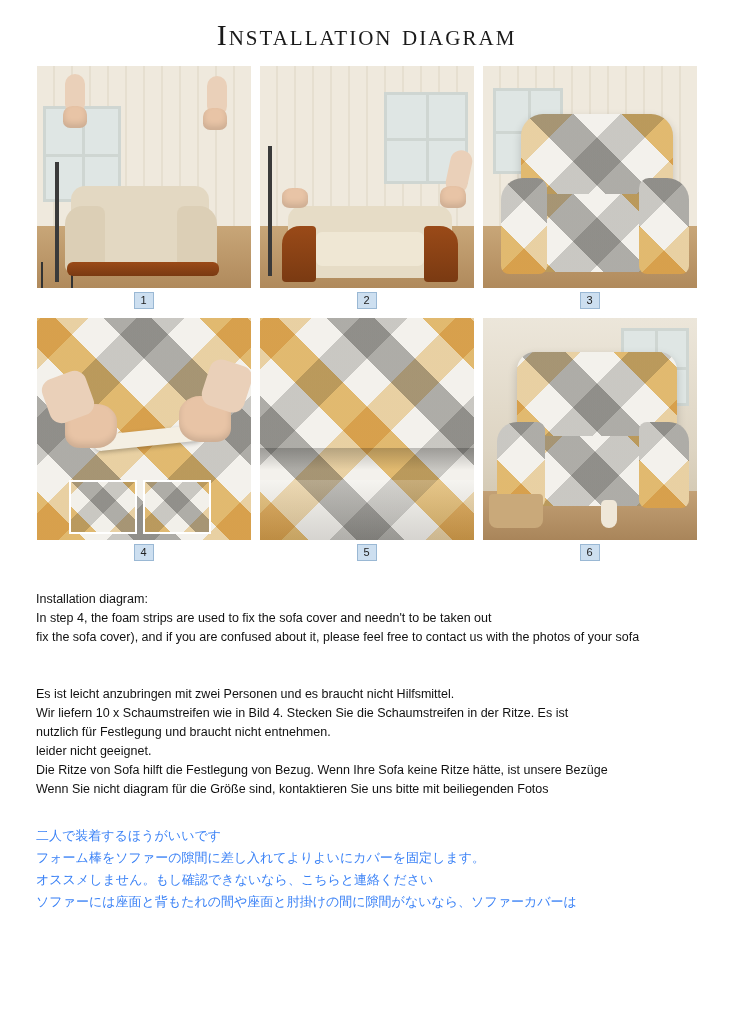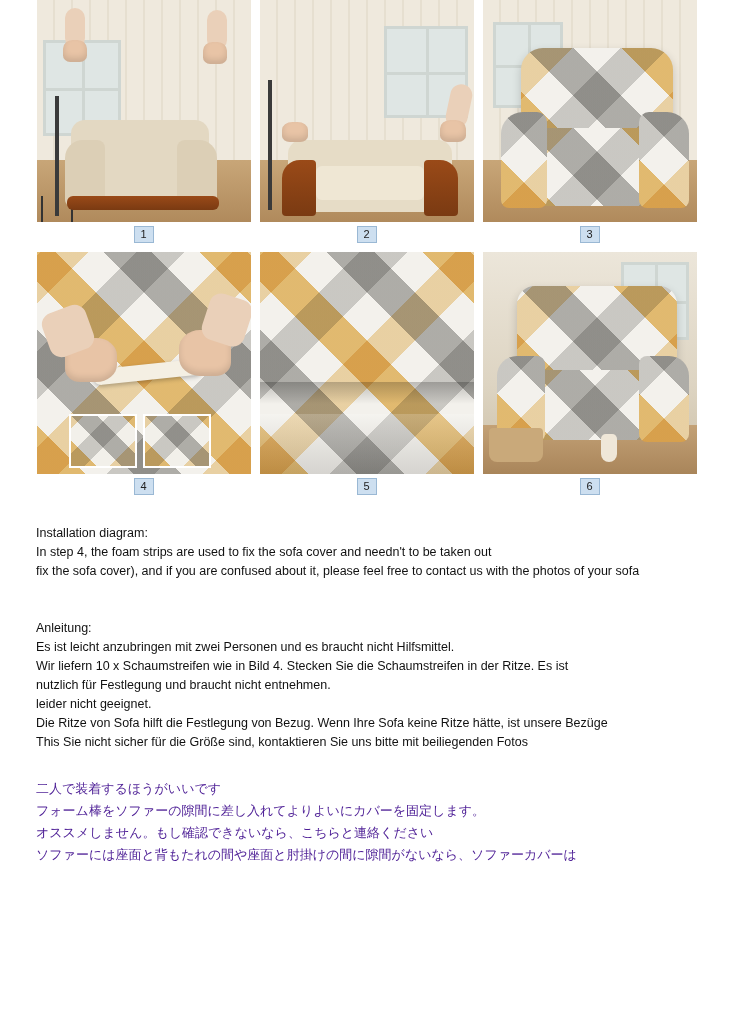--- a/index.html
+++ b/index.html
@@ -171,29 +171,32 @@
     font-size: 12.5px;
     line-height: 19px;
     color: #111;
   }
   .text-block p { margin: 0; }
   .para-gap { height: 19px; }
   .jp {
     margin-top: 26px;
     font-size: 13px;
     line-height: 22px;
-    color: #4c1d95;
+    color: #3b82f6;
     font-family: Liberation Sans, sans-serif;
   }
 </style>
 </head>
 <body>
 
 <div class="page">
 
+  <div class="title">
+    <span>Installation diagram</span>
+  </div>
 
   <div class="grid">
 
     <div class="cell">
       <div class="photo">
         <div class="room"></div>
         <div class="wall-panel"></div>
         <div class="window" style="left:6px;top:40px;width:78px;height:96px;"></div>
         <div class="floor"></div>
 
@@ -309,27 +312,26 @@
     <div>
       <p>Installation diagram:</p>
       <p>In step 4, the foam strips are used to fix the sofa cover and needn't to be taken out</p>
       <p>fix the sofa cover), and if you are confused about it, please feel free to contact us with the photos of your sofa</p>
     </div>
 
     <div class="para-gap"></div>
     <div class="para-gap"></div>
 
     <div>
-      <p>Anleitung:</p>
       <p>Es ist leicht anzubringen mit zwei Personen und es braucht nicht Hilfsmittel.</p>
       <p>Wir liefern 10 x Schaumstreifen wie in Bild 4. Stecken Sie die Schaumstreifen in der Ritze. Es ist</p>
       <p>nutzlich für Festlegung und braucht nicht entnehmen.</p>
       <p>leider nicht geeignet.</p>
       <p>Die Ritze von Sofa hilft die Festlegung von Bezug. Wenn Ihre Sofa keine Ritze hätte, ist unsere Bezüge</p>
-      <p>This Sie nicht sicher für die Größe sind, kontaktieren Sie uns bitte mit beiliegenden Fotos</p>
+      <p>Wenn Sie nicht diagram für die Größe sind, kontaktieren Sie uns bitte mit beiliegenden Fotos</p>
     </div>
 
     <div class="jp">
       <p>二人で装着するほうがいいです</p>
       <p>フォーム棒をソファーの隙間に差し入れてよりよいにカバーを固定します。</p>
       <p>オススメしません。もし確認できないなら、こちらと連絡ください</p>
       <p>ソファーには座面と背もたれの間や座面と肘掛けの間に隙間がないなら、ソファーカバーは</p>
     </div>
 
   </div>

